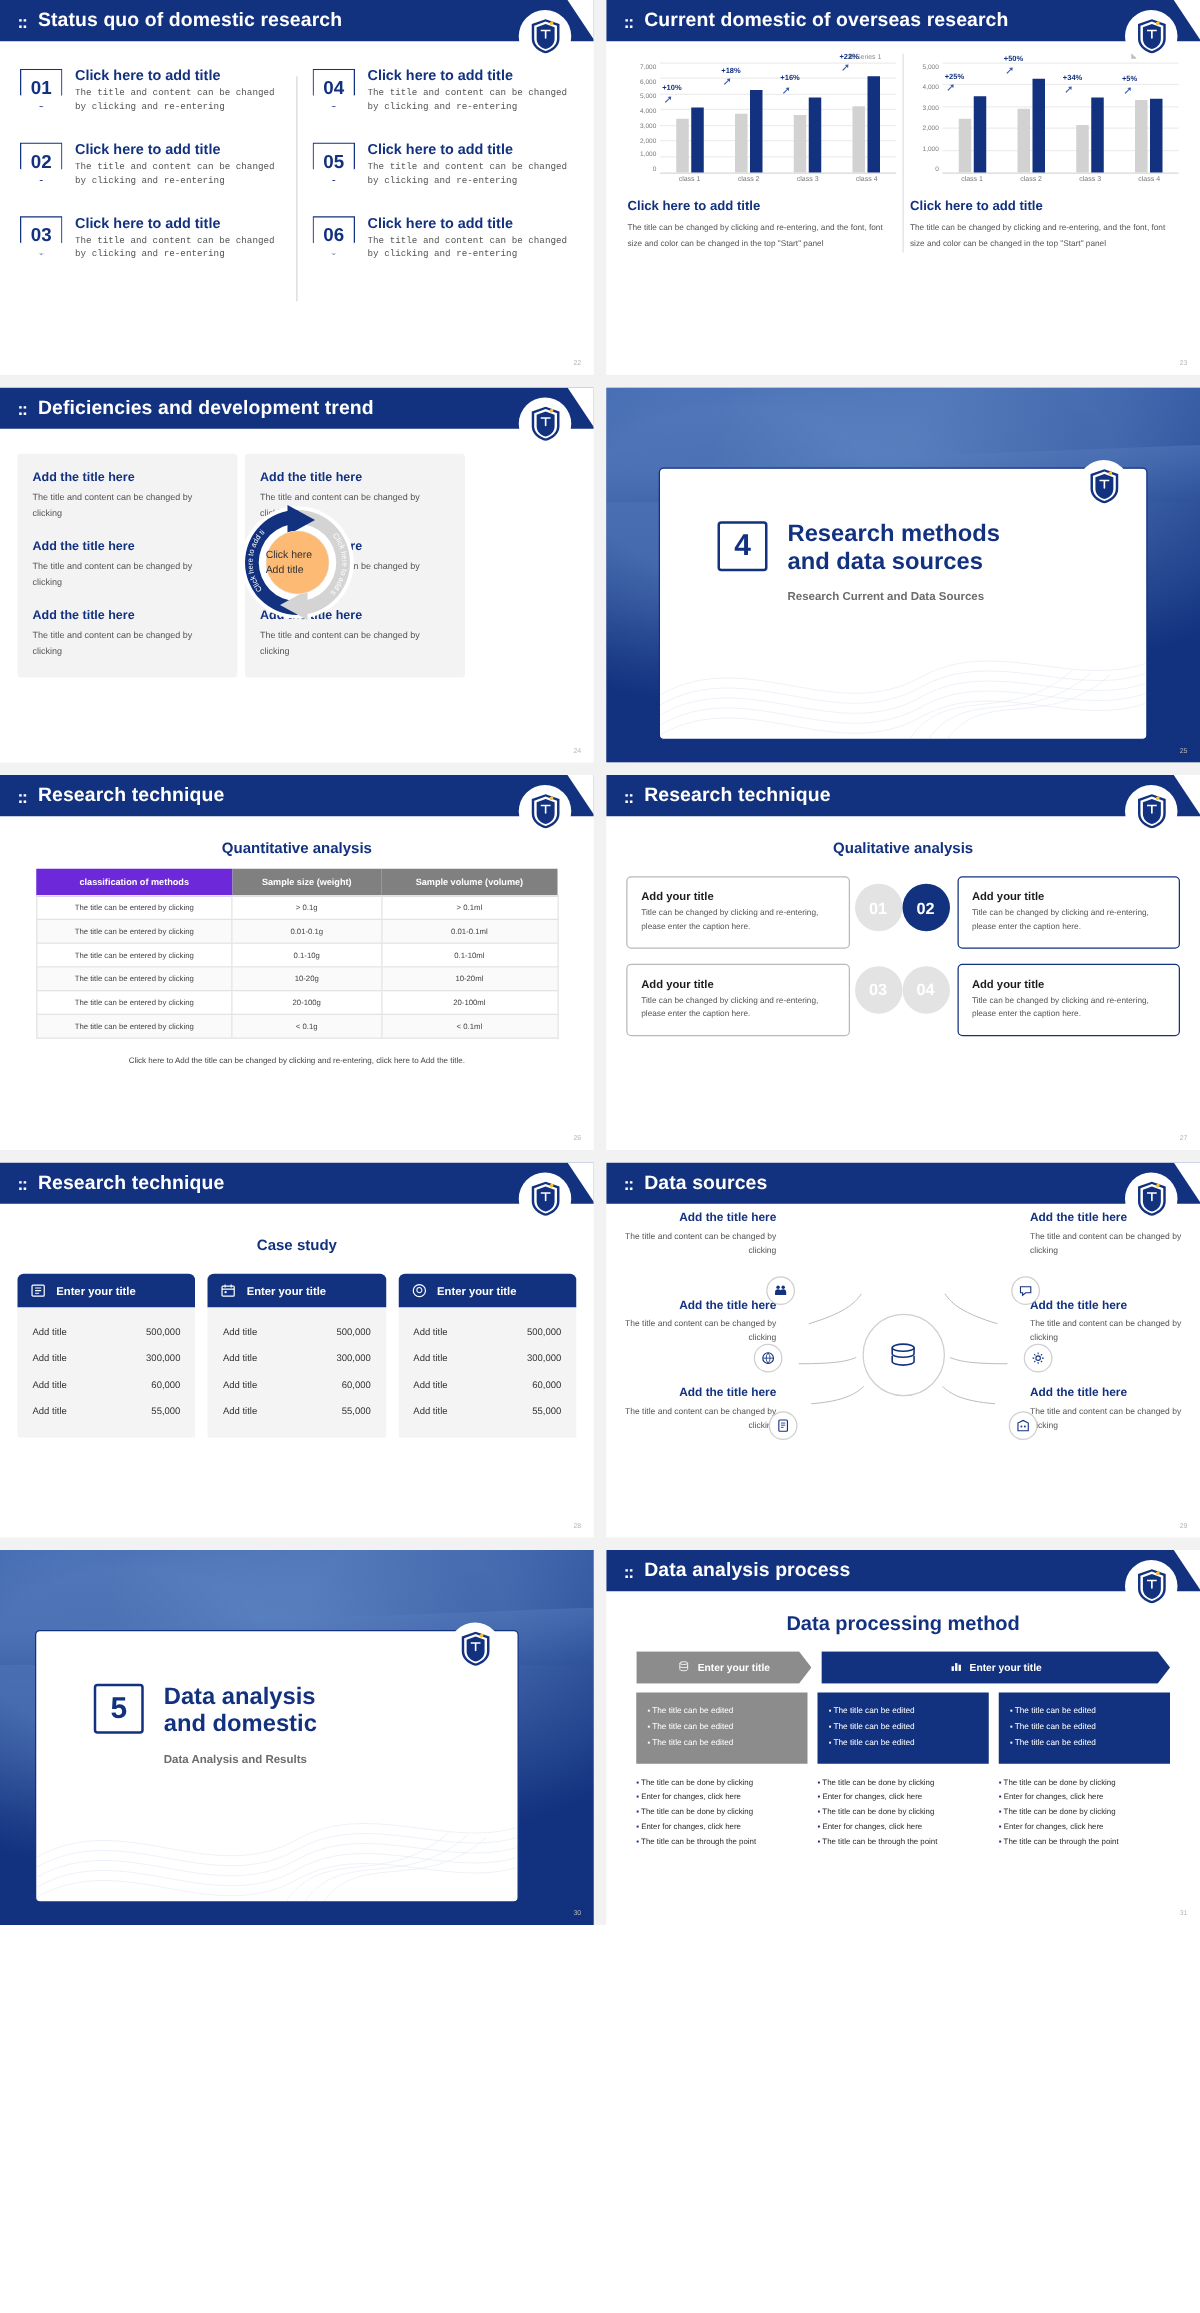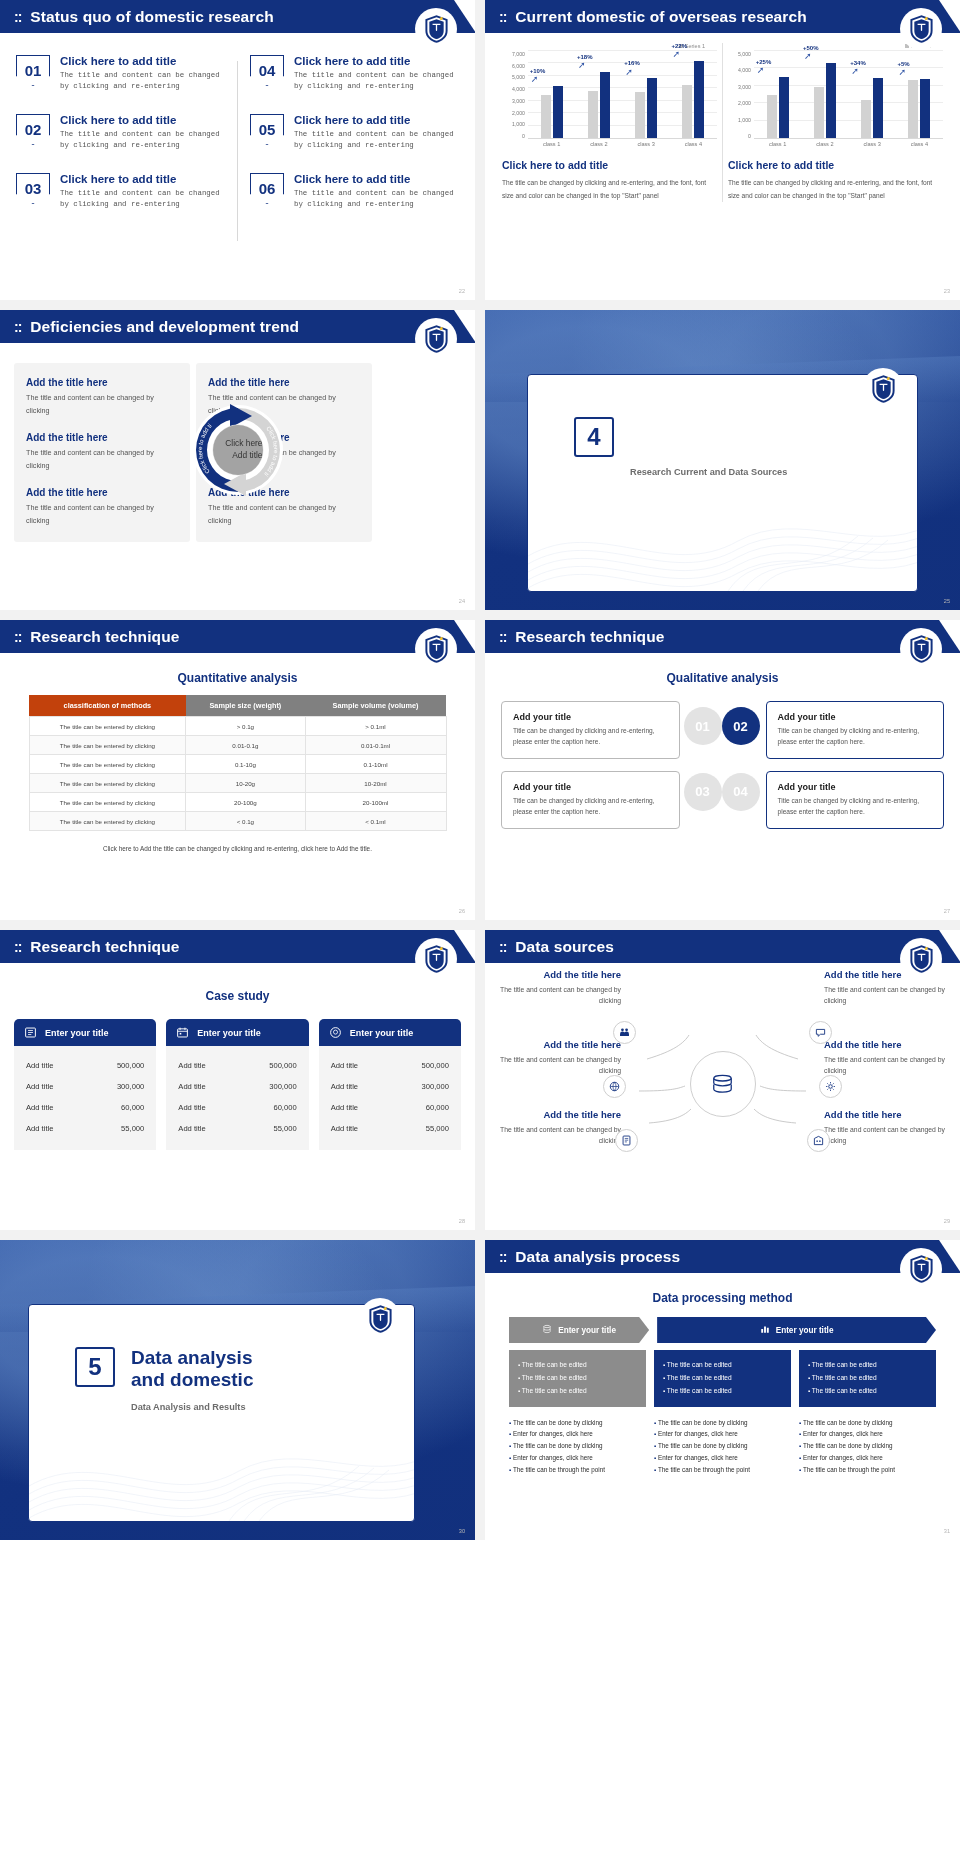--- a/index.html
+++ b/index.html
@@ -118,22 +118,22 @@
   .cyc-col.r { text-align: left; }
   .cyc-col h4 { font-size: 10px; color: #12317f; font-weight: bold; margin-bottom: 4px; }
   .cyc-col p { font-size: 7.2px; color: #555; line-height: 1.75; margin-bottom: 15px; }
   .cyc-col p:last-child { margin-bottom: 0; }
   .ring {
     position: absolute; left: 50%; top: 92px; transform: translateX(-50%);
     width: 96px; height: 96px; z-index: 5;
   }
   .ring .inner {
     position: absolute; left: 23px; top: 23px; width: 50px; height: 50px;
-    background: #a3a3a3; border-radius: 50%; display: flex; flex-direction: column;
-    align-items: flex-end; justify-content: center; font-size: 8.4px; color: #333;
+    background: #fdba74; border-radius: 50%; display: flex; flex-direction: column;
+    align-items: flex-start; justify-content: center; font-size: 8.4px; color: #333;
     line-height: 1.4;
   }
 
   
   .section {
     position: relative; width: 100%; height: 100%;
     background: linear-gradient(160deg,#2a4d9b 0%,#12317f 55%,#0e2a6e 100%);
     overflow: hidden;
   }
   .sec-photo {
@@ -168,21 +168,21 @@
   .sec-list { margin: 12px 0 0 56px; }
   .sec-list li { list-style: none; font-size: 10.5px; color: #222; margin-bottom: 7px; }
   .sec-list li b { color: #12317f; letter-spacing: -1px; margin-right: 6px; font-size: 10px;}
 
   
   .ctr-title { text-align: center; font-size: 12px; font-weight: bold; color: #12317f; margin: 18px 0 10px; }
   table.qt { width: 88%; margin: 0 auto; border-collapse: collapse; }
   table.qt th {
     font-size: 7.3px; color: #fff; font-weight: bold; padding: 6px 3px; text-align: center;
   }
-  table.qt th.k { background: #c2410c; }
+  table.qt th.k { background: #6d28d9; }
   table.qt th.g { background: #808080; }
   table.qt td {
     font-size: 6.2px; color: #444; padding: 5.5px 3px; text-align: center;
     border: .6px solid #e3e3e3;
   }
   table.qt tr:nth-child(even) td { background: #fafafa; }
   .tbl-note { font-size: 6.4px; color: #444; text-align: center; margin-top: 14px; padding: 0 26px;}
 
   
   .ql { position: relative; padding: 6px 16px 0; }
@@ -224,21 +224,21 @@
     display: flex; align-items: center; justify-content: center;
   }
   .hub-node {
     position: absolute; width: 23px; height: 23px; border-radius: 50%;
     border: 1px solid #cfcfcf; background: #fff;
     display: flex; align-items: center; justify-content: center;
   }
 
   
   .dp { padding: 8px 24px 0; }
-  .dp-title { text-align: center; font-size: 12px; font-weight: bold; color: #12317f; margin: 10px 0 12px; }
+  .dp-title { text-align: center; font-size: 16px; font-weight: bold; color: #12317f; margin: 10px 0 12px; }
   .dp-heads { display: flex; gap: 8px; }
   .dp-head {
     flex: 1; color: #fff; font-size: 8.2px; font-weight: bold;
     display: flex; align-items: center; justify-content: center; gap: 6px;
     padding: 7px 4px;
     clip-path: polygon(0 0, calc(100% - 10px) 0, 100% 50%, calc(100% - 10px) 100%, 0 100%);
   }
   .dp-head.g { background: #8c8c8c; }
   .dp-head.k { background: #12317f; }
   .dp-cells { display: flex; gap: 8px; margin-top: 7px; }
@@ -521,20 +521,24 @@
             <path d="M0 94 C70 54 140 119 210 79 C270 46 340 94 400 64"></path>
             <path d="M0 102 C70 62 140 127 210 87 C270 54 340 102 400 72"></path>
             <path d="M200 105 C230 60 280 95 330 50"></path>
             <path d="M215 105 C245 62 295 97 345 52"></path>
             <path d="M230 105 C260 64 310 99 360 54"></path>
           </g>
         </svg>
         <div class="sec-inner">
           <div class="sec-row">
             <div class="sec-num">4</div>
+            <div class="sec-title">
+              <div>Research methods</div>
+              <div>and data sources</div>
+            </div>
           </div>
           <div class="sec-sub">Research Current and Data Sources</div>
         </div>
       </div>
       <div class="logo" style="top:58px;right:56px">
         <svg viewBox="0 0 40 46">
             <path d="M20 2 L37 8 V26 C37 36 28 42 20 44 C12 42 3 36 3 26 V8 Z" fill="#12317f"></path>
             <path d="M20 5 L34 10 V26 C34 34 27 39 20 41 C13 39 6 34 6 26 V10 Z" fill="#fff"></path>
             <path d="M20 8 L31 12 V26 C31 33 26 37 20 38.5 C14 37 9 33 9 26 V12 Z" fill="#12317f"></path>
             <path d="M14 15 h12 v2 h-5 v8 a1 1 0 0 1 -2 0 v-8 h-5 z" fill="#fff"></path>

